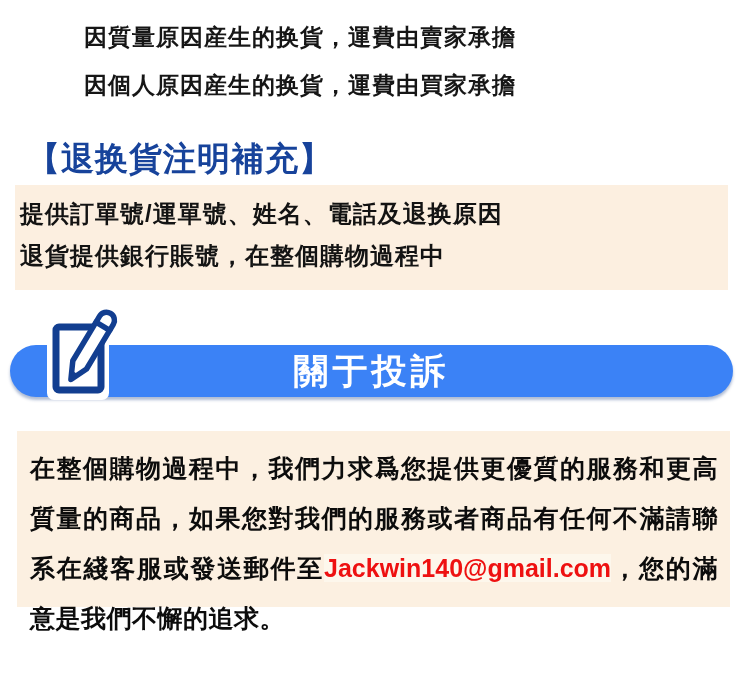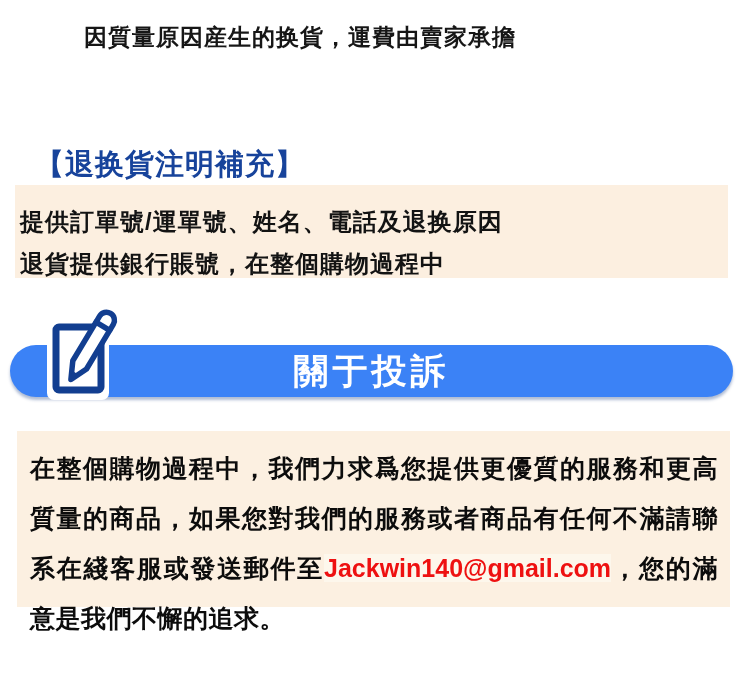--- a/index.html
+++ b/index.html
@@ -12,29 +12,29 @@
     color:#141414;
   }
   .policy-line{
     position:absolute;left:84px;
     font-size:23px;font-weight:bold;color:#161616;
     letter-spacing:1px;white-space:nowrap;
   }
   .policy-line.l1{top:22px;}
   .policy-line.l2{top:70px;}
   .supplement-heading{
-    position:absolute;left:23px;top:133px;margin:12px;
-    font-size:29px;font-weight:bold;color:#17439b;
+    position:absolute;left:23px;top:133px;margin:4px;
+    font-size:33px;font-weight:bold;color:#17439b;
     letter-spacing:1px;white-space:nowrap;
   }
   .supplement-box{
-    position:absolute;left:15px;top:185px;width:713px;height:93px;
+    position:absolute;left:15px;top:185px;width:713px;height:105px;
     background:#fcefe0;
     box-sizing:border-box;
-    padding:16px 10px 0 5px;
+    padding:8px 10px 0 5px;
   }
   .supplement-box .sup-line{
     font-size:24px;font-weight:bold;color:#131313;
     line-height:42px;letter-spacing:1px;white-space:nowrap;
   }
   .banner{
     position:absolute;left:10px;top:345px;width:723px;height:52px;
     background:#3b82f6;border-radius:26px;
     box-shadow:0 3px 3px rgba(27,62,133,0.35);
   }
@@ -67,20 +67,21 @@
     margin-top:12px;
   }
 </style>
 </head>
 <body>
 
 <div class="page">
 
   <div class="policy-line l1">因質量原因産生的换貨，運費由賣家承擔</div>
 
+  <div class="policy-line l2">因個人原因産生的换貨，運費由買家承擔</div>
 
   <h2 class="supplement-heading">【退换貨注明補充】</h2>
 
   <div class="supplement-box">
     <div class="sup-line">提供訂單號/運單號、姓名、電話及退换原因</div>
     <div class="sup-line">退貨提供銀行賬號，在整個購物過程中</div>
   </div>
 
   <div class="banner">
     <span class="banner-title">關于投訴</span>

